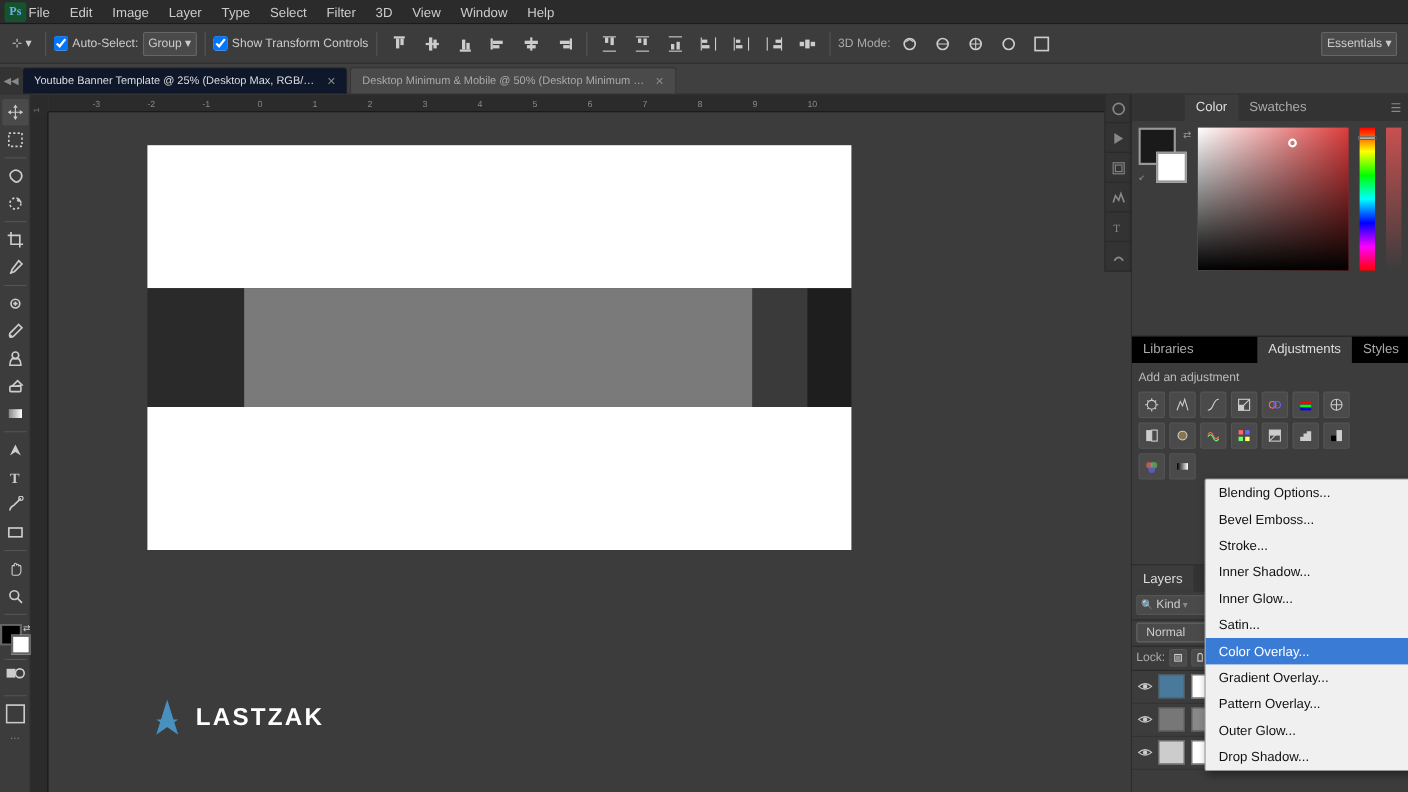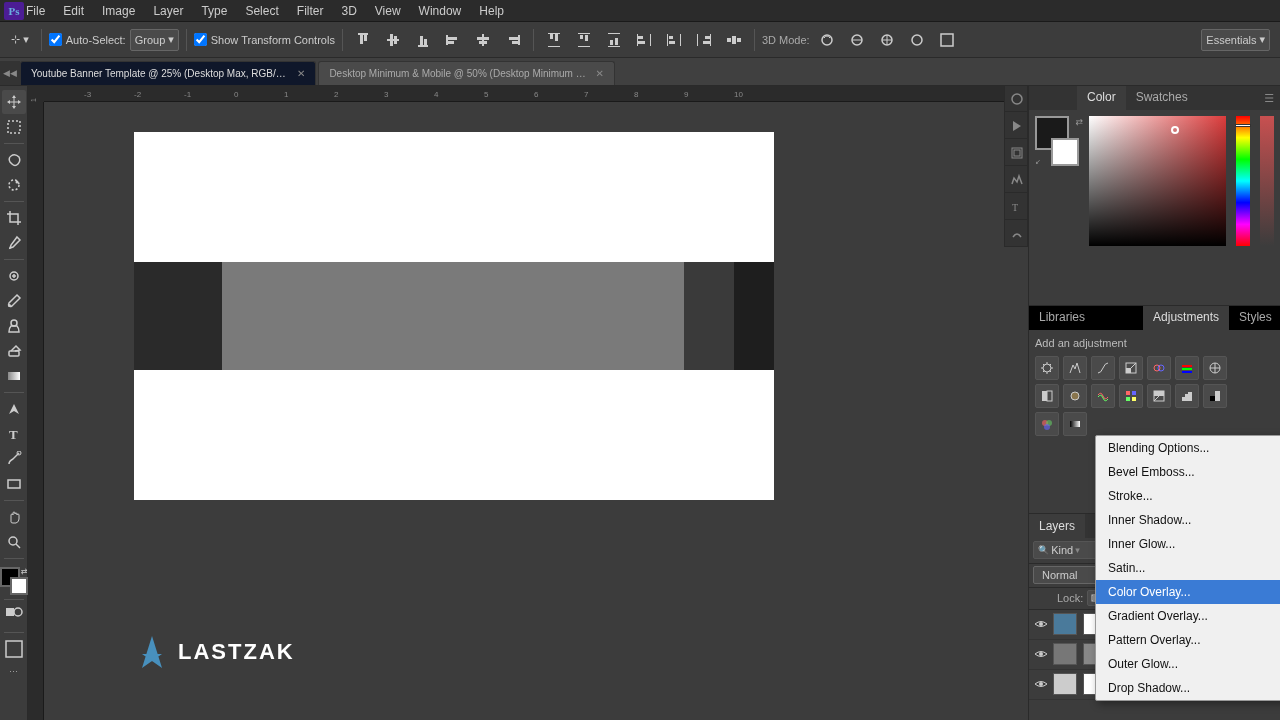--- a/index.html
+++ b/index.html
@@ -367,21 +367,21 @@
       text-align: right;
     }
     #lock-row {
       height: 22px;
       display: flex;
       align-items: center;
       padding: 0 4px;
       gap: 4px;
       border-bottom: 1px solid #2a2a2a;
     }
-    .lock-label { font-size: 11px; color: #aaa; margin-left: 24px; }
+    .lock-label { font-size: 11px; color: #aaa; }
     .lock-icon-btn {
       width: 16px;
       height: 16px;
       background: #4a4a4a;
       border: 1px solid #555;
       cursor: pointer;
       display: flex;
       align-items: center;
       justify-content: center;
       font-size: 9px;
@@ -465,21 +465,21 @@
     }
     .ctx-item.highlighted { background: #3a7bd5; color: #fff; }
 
     
     #ps-logo {
       position: absolute;
       top: 2px;
       left: 4px;
       width: 20px;
       height: 18px;
-      background: #4c1d95;
+      background: #14532d;
       border-radius: 2px;
       display: flex;
       align-items: center;
       justify-content: center;
       font-size: 11px;
       font-weight: bold;
       color: #6ab0e0;
       font-family: Georgia, serif;
     }
   </style>

